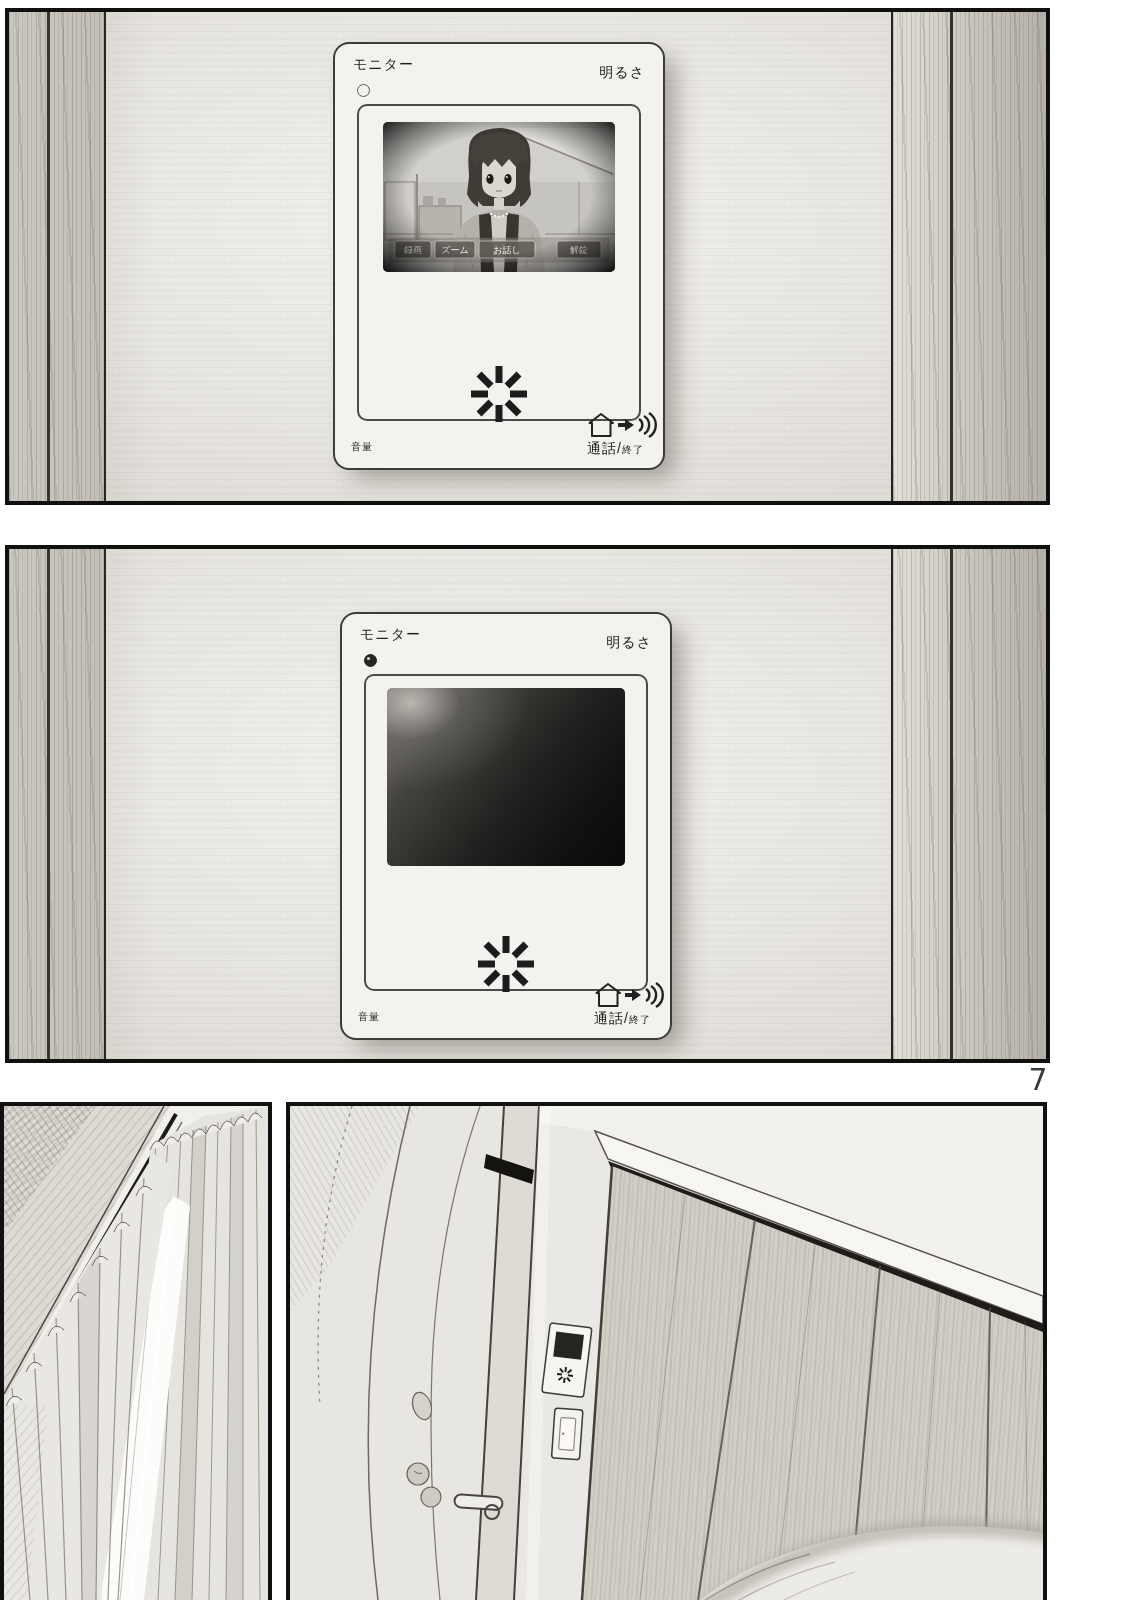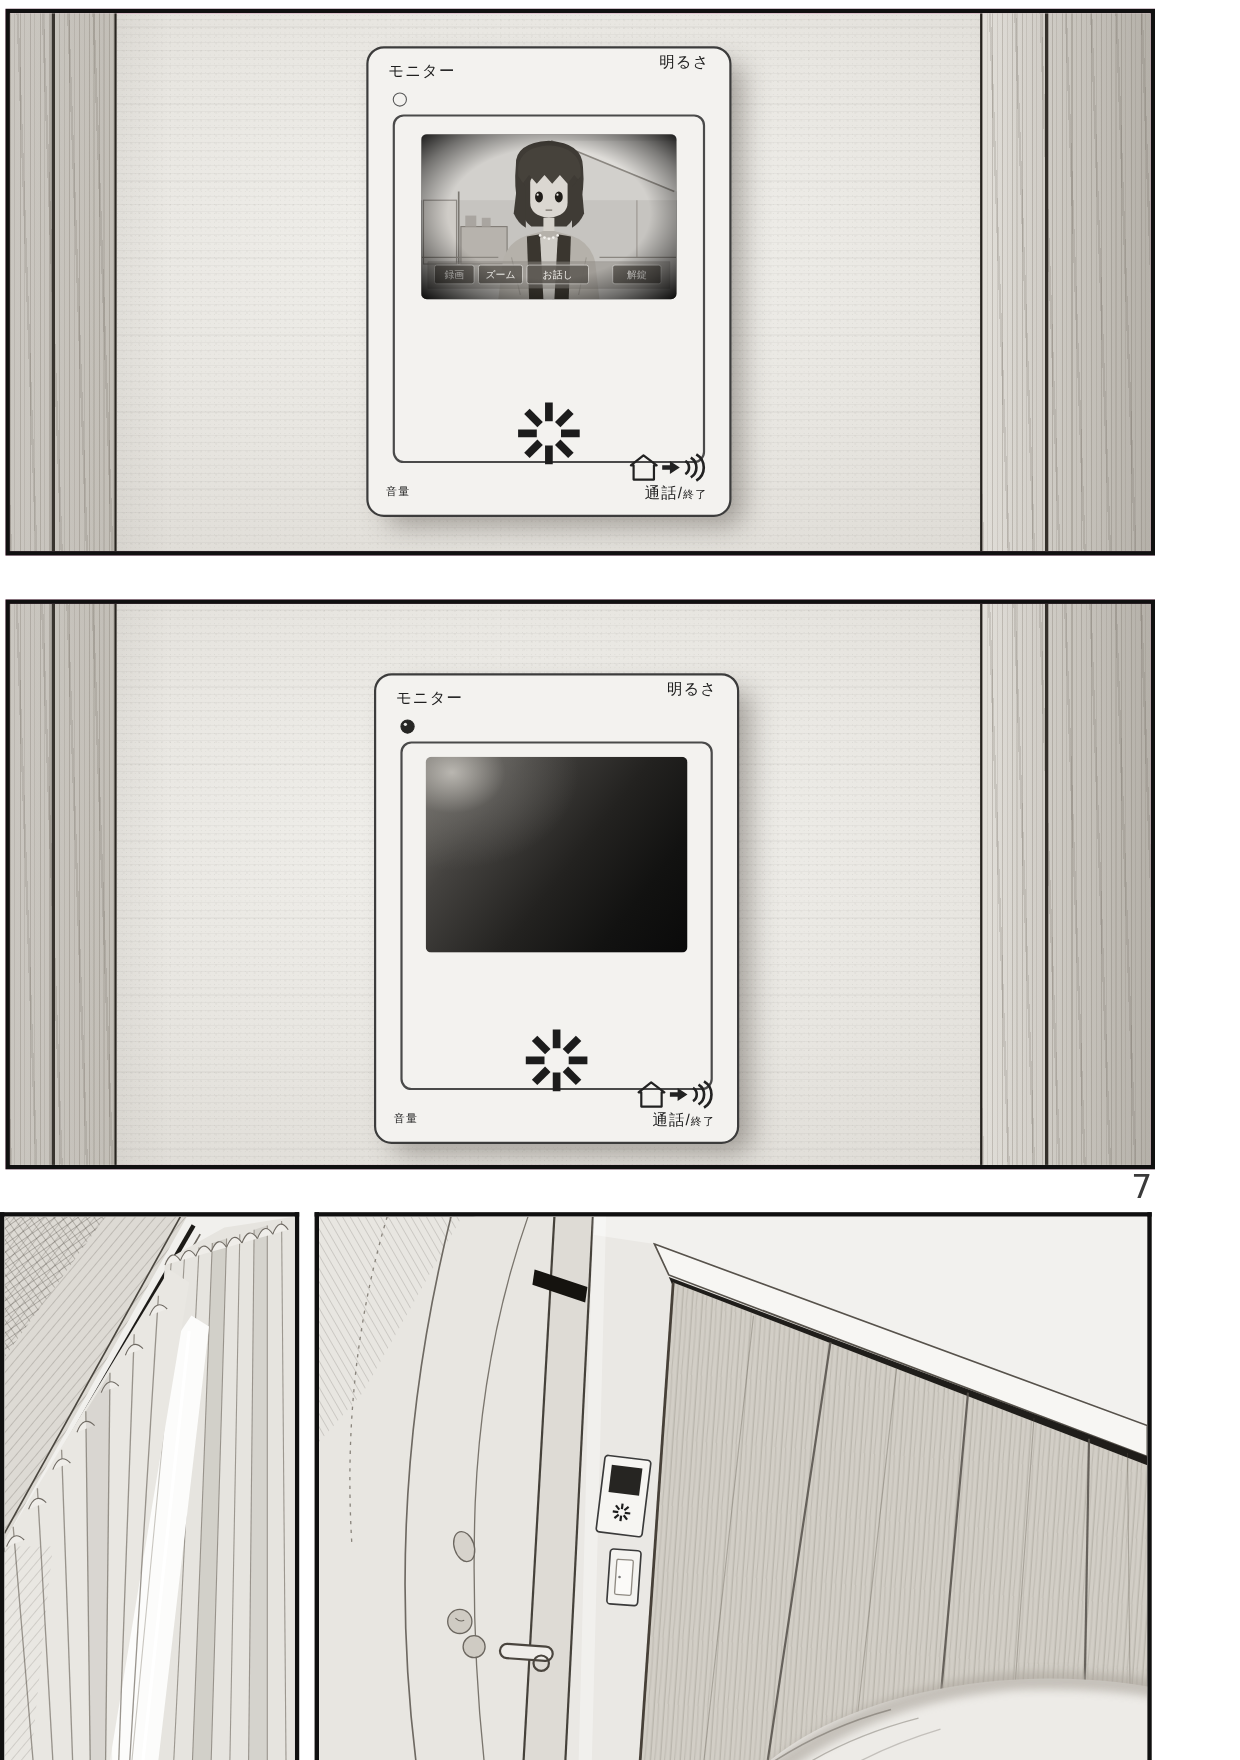--- a/index.html
+++ b/index.html
@@ -3,21 +3,21 @@
 <meta charset="utf-8">
 <style>
   html,body{margin:0;padding:0;background:#ffffff;}
   .page{
     position:relative;width:1127px;height:1600px;background:#ffffff;
     font-family:"Liberation Sans", sans-serif;color:#1a1a1a;overflow:hidden;
   }
   
   .panel{
     position:absolute;border:4px solid #101010;box-sizing:border-box;overflow:hidden;
-    background:#f9a8d4;
+    background:#fdba74;
   }
   #panel-1{left:5px;top:8px;width:1045px;height:497px;}
   #panel-2{left:5px;top:545px;width:1045px;height:518px;}
   #panel-curtain{left:0px;top:1102px;width:272px;height:498px;border-bottom:none;background:#f1f0ed;}
   #panel-hall{left:286px;top:1102px;width:761px;height:498px;border-bottom:none;background:#eae8e4;}
 
   .wallpaper{
     position:absolute;inset:0;
     background-image:
       radial-gradient(rgba(115,110,100,0.10) 0.6px, transparent 0.7px),
@@ -48,21 +48,21 @@
   
   .intercom{
     position:absolute;width:332px;height:428px;background:#f3f2ef;
     border:2px solid #3c3c3c;border-radius:16px;box-sizing:border-box;
     box-shadow:14px 12px 24px -4px rgba(68,62,54,0.42);
   }
   #intercom-1{left:324px;top:30px;}
   #intercom-2{left:331px;top:63px;}
   .ic-label{position:absolute;font-size:14px;letter-spacing:1px;color:#202020;font-weight:500;}
   .ic-label-monitor{left:18px;top:12px;}
-  .ic-label-brightness{right:18px;top:4px;}
+  .ic-label-brightness{right:18px;top:20px;}
   .ic-led{position:absolute;left:22px;top:40px;width:11px;height:11px;border-radius:50%;
           border:1.5px solid #5a5a5a;background:transparent;}
   .intercom--dark .ic-led{background:#262624;border-color:#262624;}
   .intercom--dark .ic-led::after{
     content:"";position:absolute;left:2px;top:2px;width:3px;height:3px;border-radius:50%;background:#e8e8e6;}
   .ic-frame{
     position:absolute;left:22px;right:22px;top:60px;height:313px;
     border:2px solid #4a4a4a;border-radius:10px;
   }
   .ic-screen{
@@ -70,21 +70,21 @@
     background:#0c0c0c;border-radius:5px;overflow:hidden;
   }
   .ic-screen--dark{
     top:12px;width:238px;height:178px;
     background:
       radial-gradient(ellipse at 10% 8%, rgba(190,187,181,0.95) 0%, rgba(120,118,114,0.45) 16%, rgba(0,0,0,0) 38%),
       linear-gradient(128deg, #77746e 0%, #454340 26%, #232220 55%, #121211 78%, #0a0a0a 100%);
   }
   .ic-burst{position:absolute;left:50%;top:252px;transform:translateX(-50%);}
   .ic-bottom-left{position:absolute;left:16px;bottom:14px;font-size:10px;letter-spacing:1px;color:#202020;}
-  .ic-call{position:absolute;right:20px;bottom:10px;text-align:right;}
+  .ic-call{position:absolute;right:4px;bottom:10px;text-align:left;}
   .ic-call-text{font-size:14px;color:#202020;letter-spacing:1px;}
   .ic-call-text .small{font-size:10px;}
 
   
   .page-number{
     position:absolute;left:1018px;top:1062px;width:40px;text-align:center;
     font-size:30px;color:#3a3a3a;font-family:"DejaVu Sans", sans-serif;
   }
 
   svg{display:block;}

